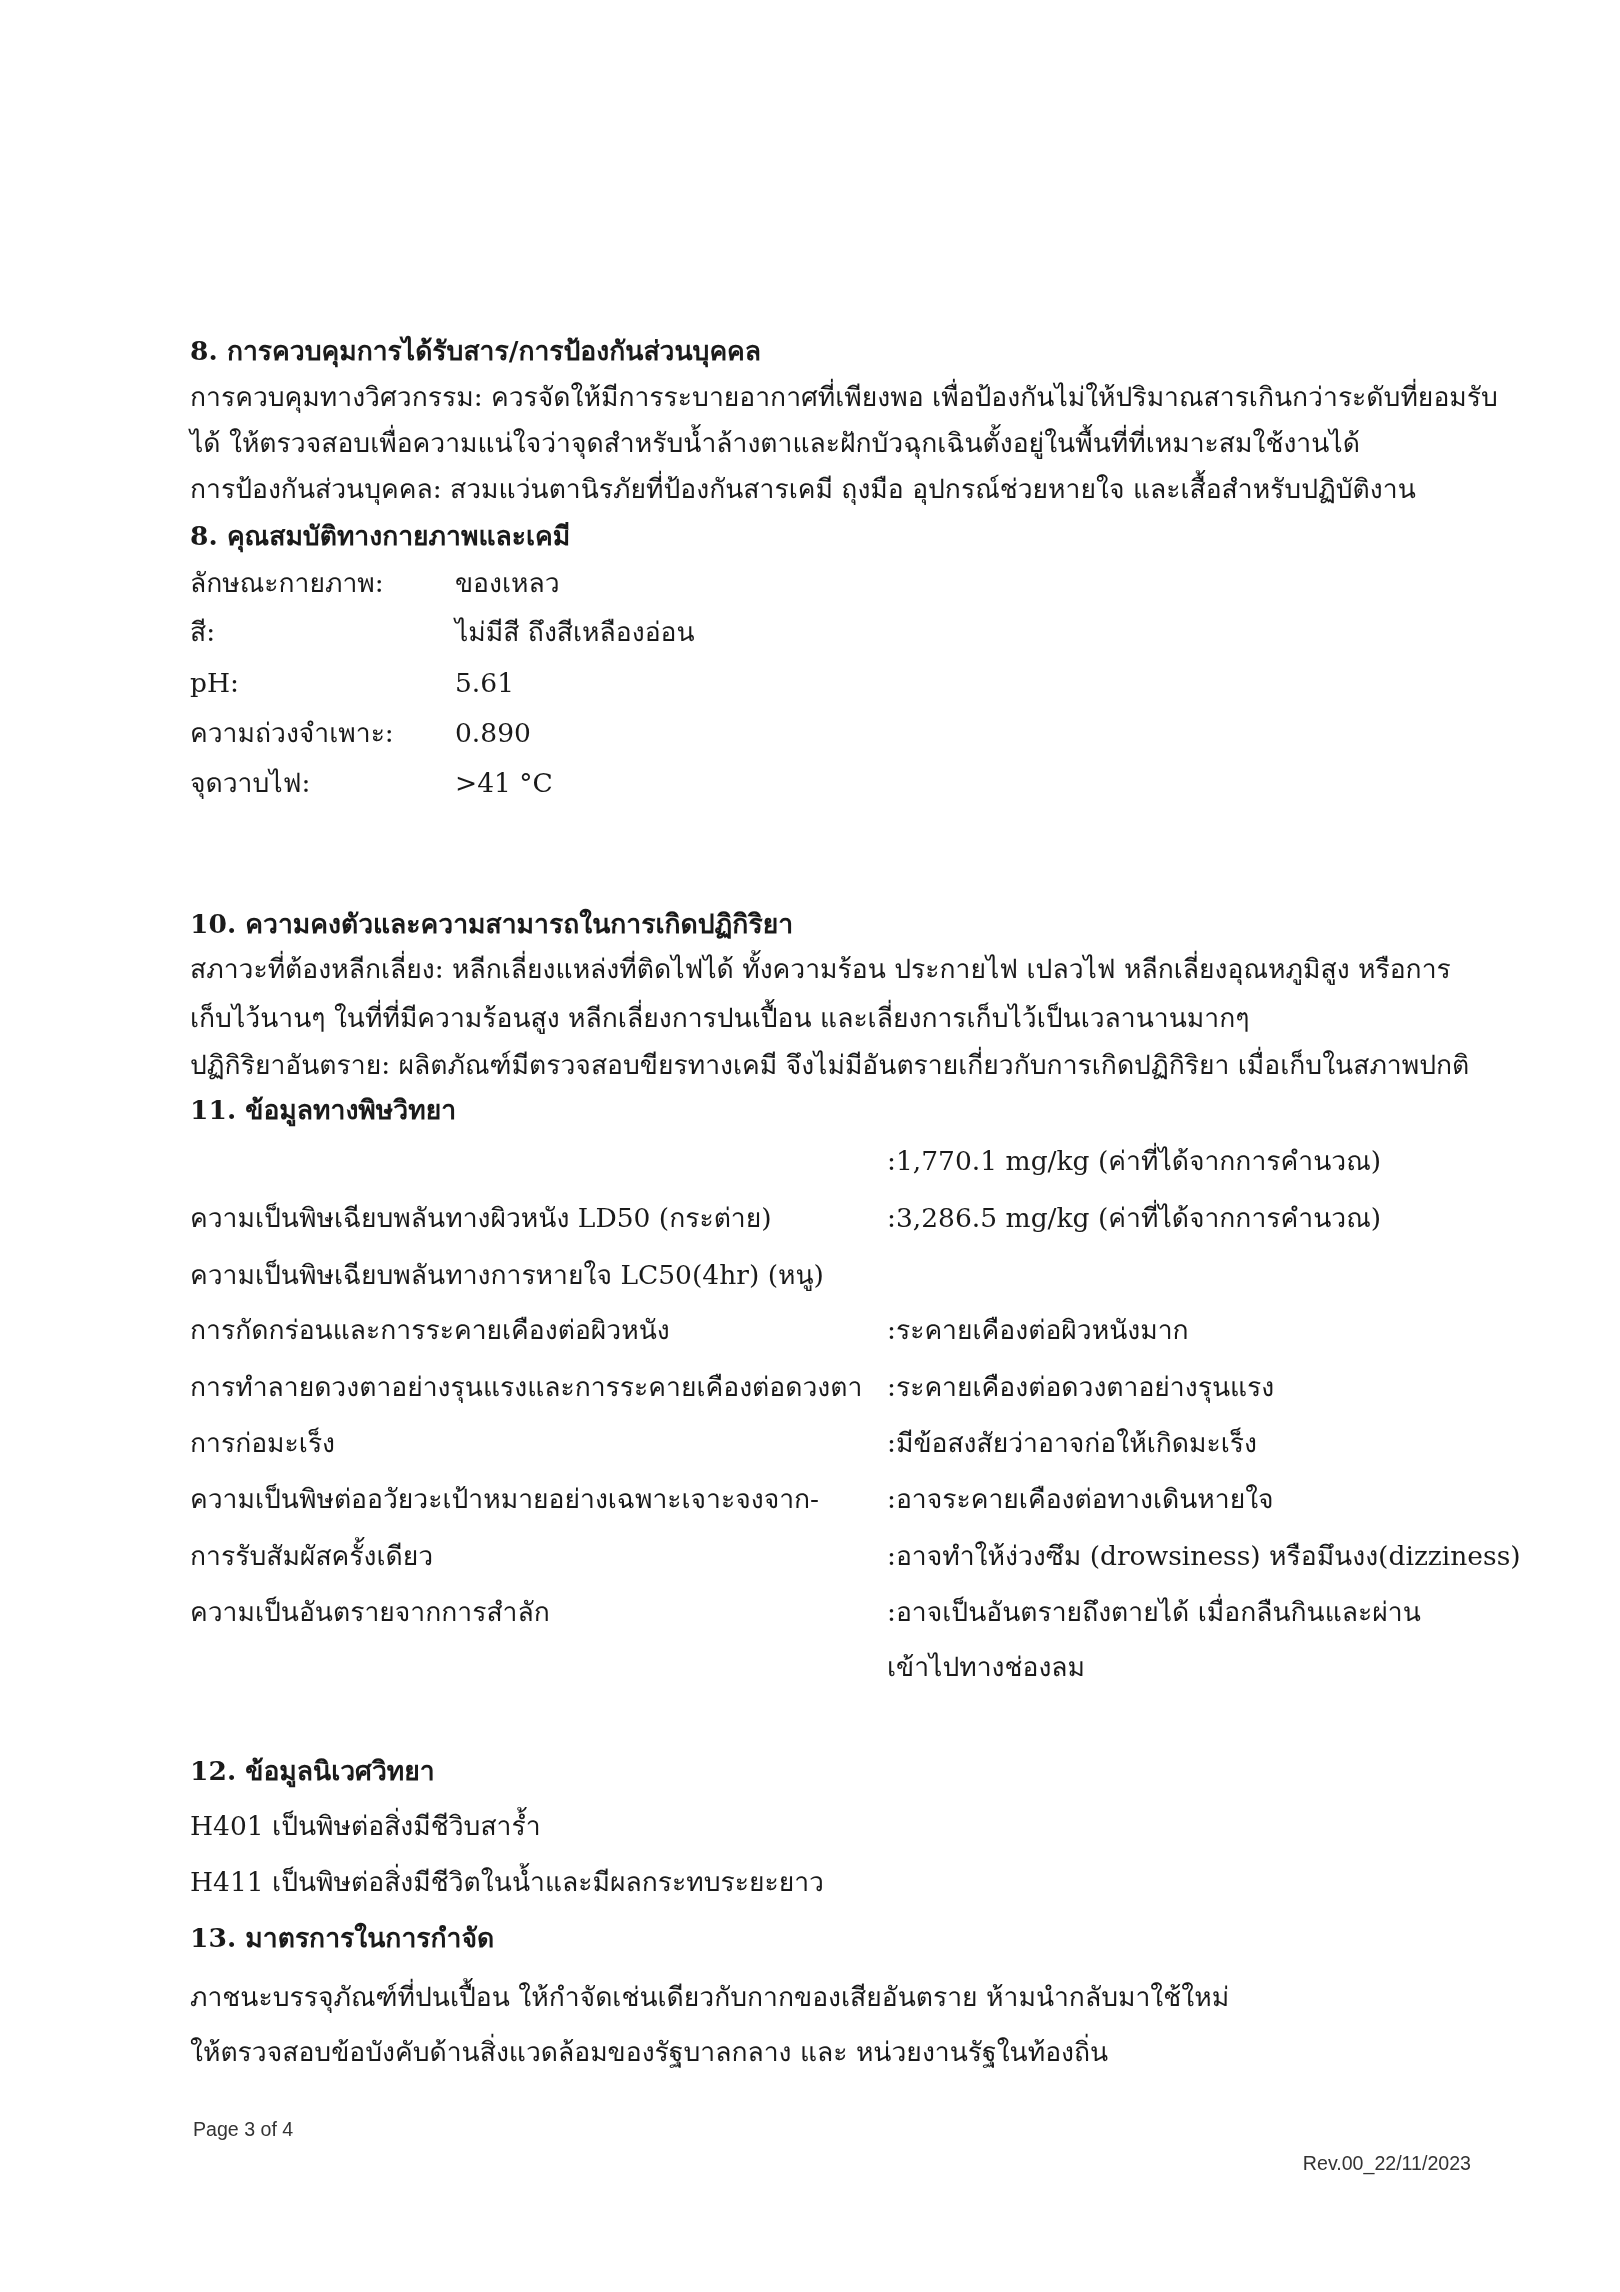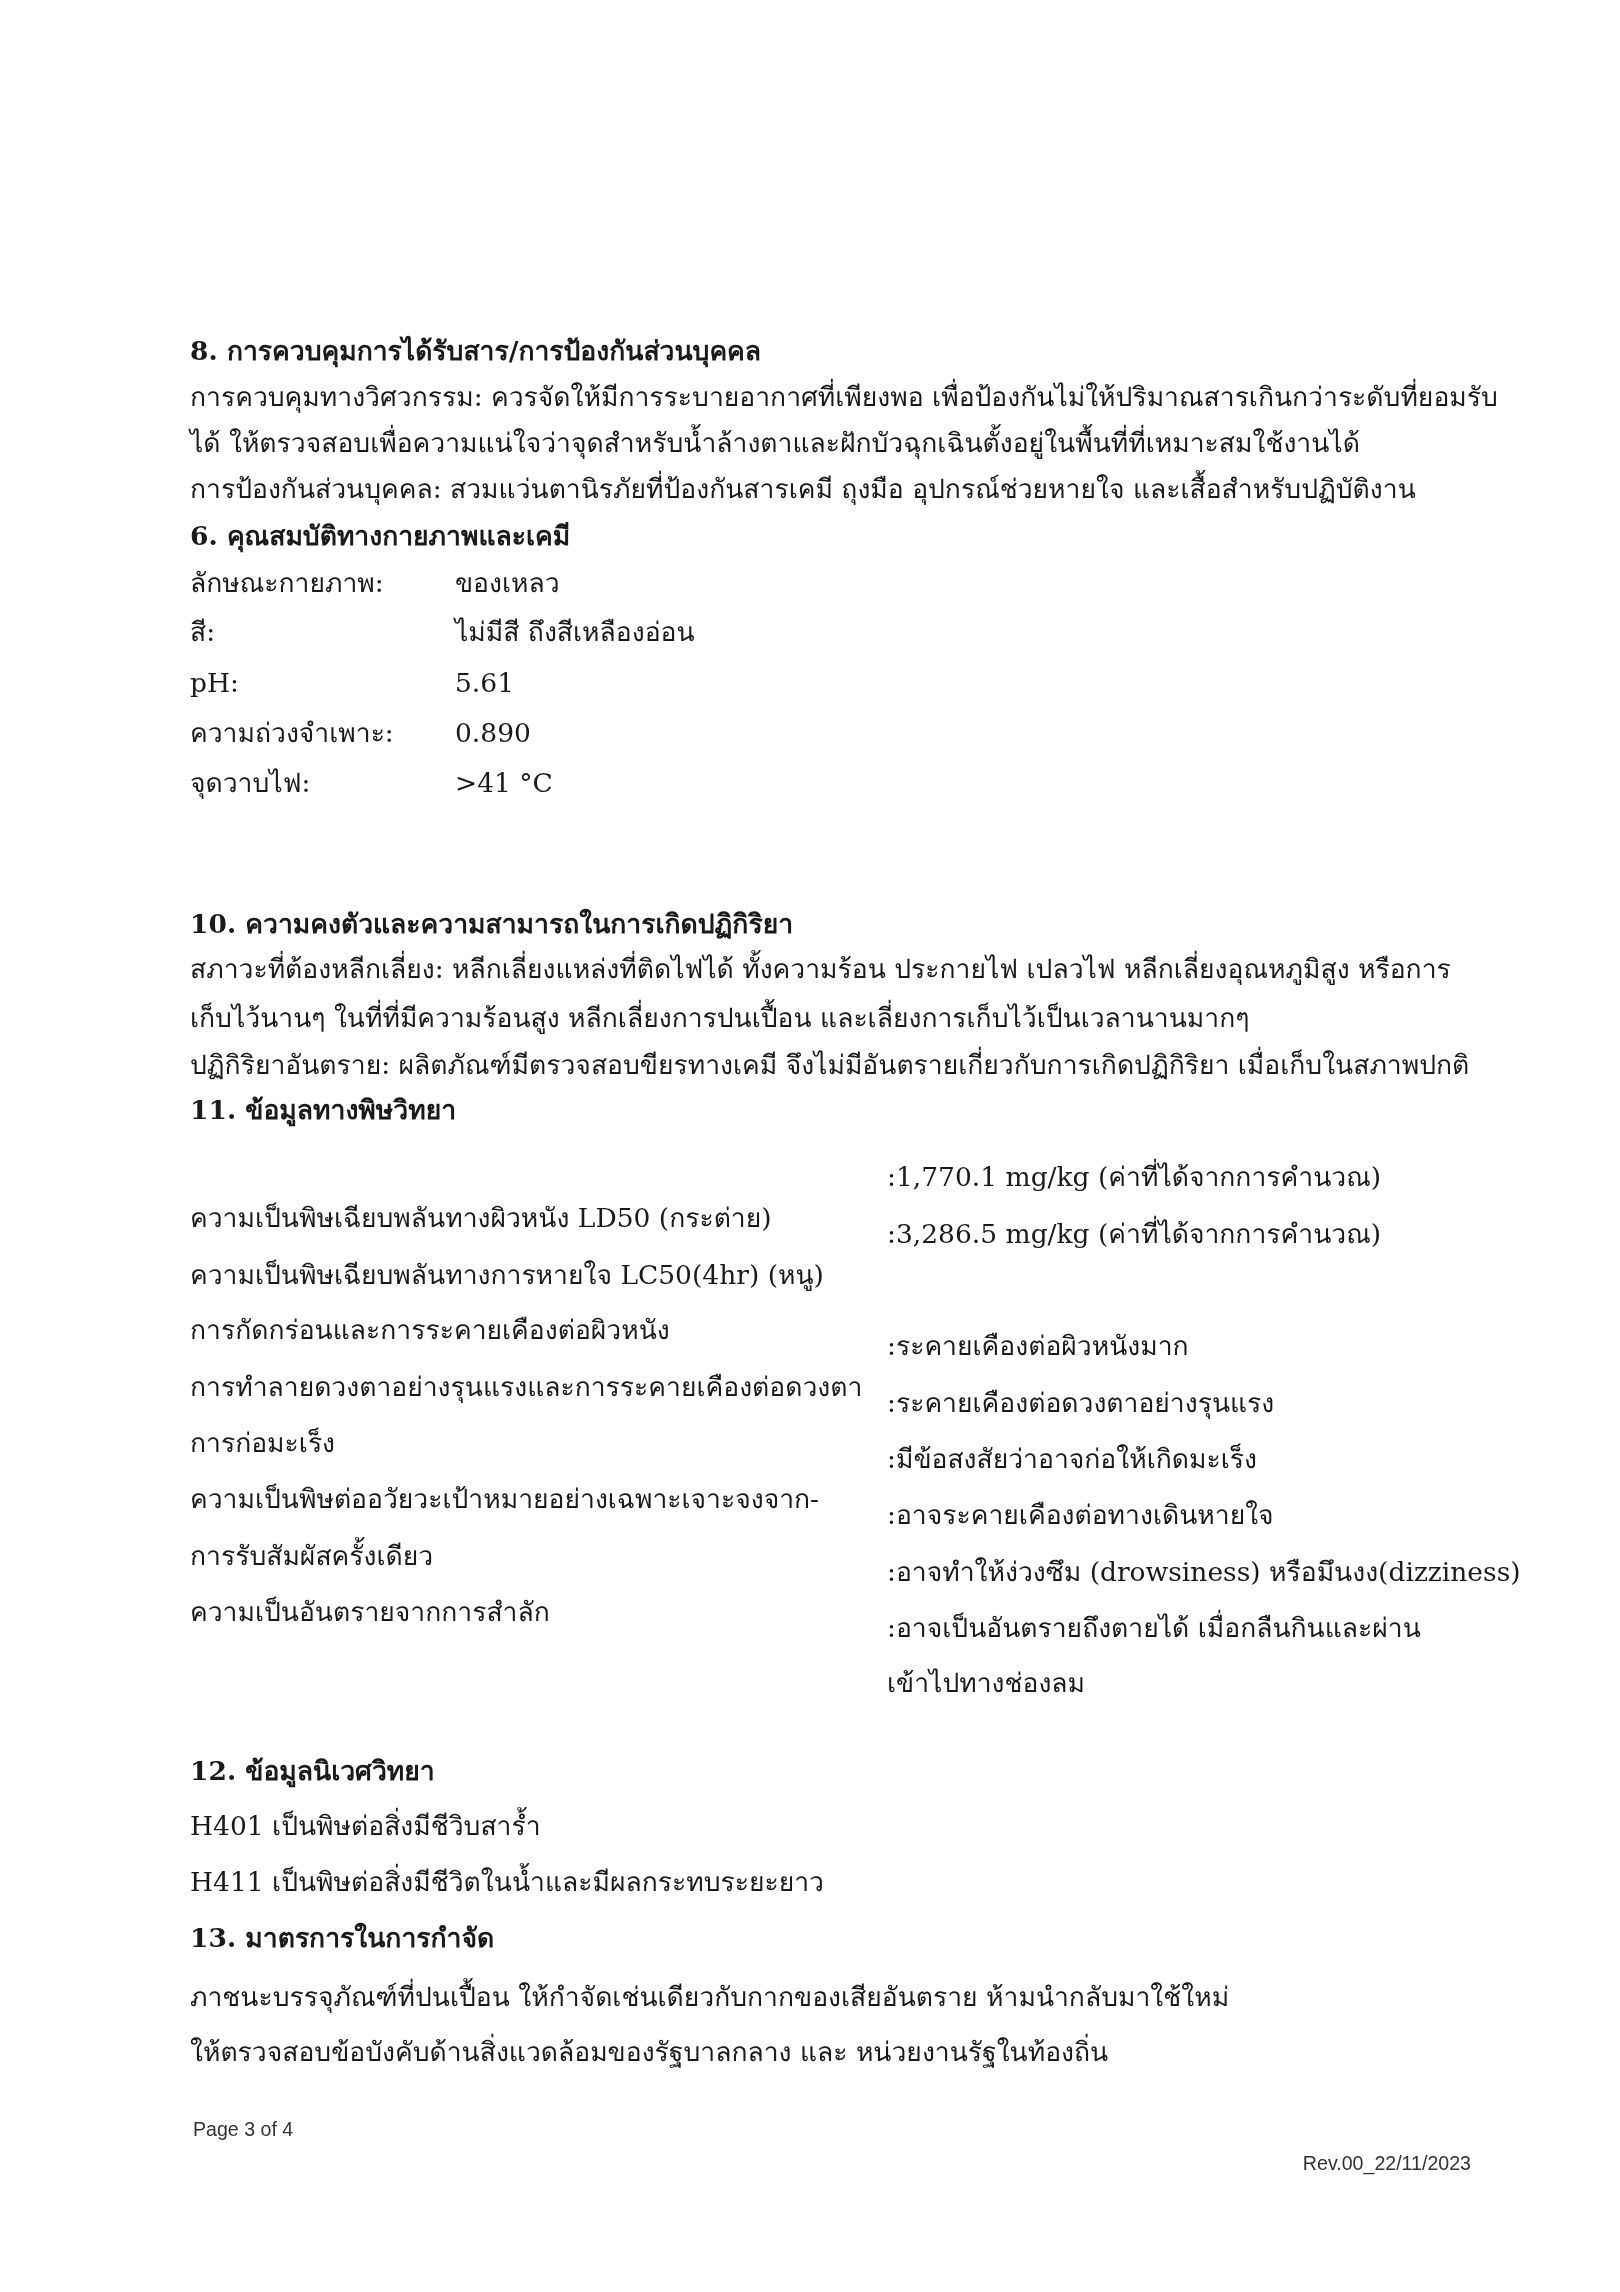--- a/index.html
+++ b/index.html
@@ -3,36 +3,36 @@
 <meta charset="utf-8">
 <style>
   html, body { margin:0; padding:0; background:#ffffff; }
   body { width:1620px; height:2293px; position:relative; overflow:hidden;
          font-family:"DejaVu Serif","Liberation Serif",serif; color:#1a1a1a; }
   .page { position:absolute; left:0; top:0; width:1620px; height:2293px; }
   .line { position:absolute; left:190px; font-size:26.5px; line-height:39px; white-space:nowrap; }
   .h { font-weight:bold; font-size:26.5px; }
   .lbl { position:absolute; left:190px; font-size:26.5px; line-height:39px; white-space:nowrap; }
   .val9 { position:absolute; left:455px; font-size:26.5px; line-height:39px; white-space:nowrap; }
-  .val11 { position:absolute; left:887px; font-size:26.5px; line-height:39px; white-space:nowrap;margin-top:16px; }
+  .val11 { position:absolute; left:887px; font-size:26.5px; line-height:39px; white-space:nowrap; }
   .footer { position:absolute; top:2118px; font-family:"Liberation Sans",sans-serif; font-size:19.6px; color:#333;text-align:right; }
   .footer.left { left:193px; }
   .footer.right { right:149px;margin-top:34px; }
 </style>
 </head>
 <body>
 
 <div class="page">
 
   <div class="line h" style="top:331px">8. การควบคุมการได้รับสาร/การป้องกันส่วนบุคคล</div>
   <div class="line" style="top:377px">การควบคุมทางวิศวกรรม: ควรจัดให้มีการระบายอากาศที่เพียงพอ เพื่อป้องกันไม่ให้ปริมาณสารเกินกว่าระดับที่ยอมรับ</div>
   <div class="line" style="top:469px">การป้องกันส่วนบุคคล:  สวมแว่นตานิรภัยที่ป้องกันสารเคมี ถุงมือ อุปกรณ์ช่วยหายใจ และเสื้อสำหรับปฏิบัติงาน</div>
   <div class="line" style="top:423px">ได้  ให้ตรวจสอบเพื่อความแน่ใจว่าจุดสำหรับน้ำล้างตาและฝักบัวฉุกเฉินตั้งอยู่ในพื้นที่ที่เหมาะสมใช้งานได้</div>
 
-  <div class="line h" style="top:516px">6. คุณสมบัติทางกายภาพและเคมี</div>
+  <div class="line h" style="top:516px">8. คุณสมบัติทางกายภาพและเคมี</div>
   <div class="lbl" style="top:563px">ลักษณะกายภาพ:</div>
   <div class="val9" style="top:563px">ของเหลว</div>
   <div class="lbl" style="top:612px">สี:</div>
   <div class="val9" style="top:612px">ไม่มีสี ถึงสีเหลืองอ่อน</div>
   <div class="lbl" style="top:663px">pH:</div>
   <div class="val9" style="top:663px">5.61</div>
   <div class="lbl" style="top:713px">ความถ่วงจำเพาะ:</div>
   <div class="val9" style="top:713px">0.890</div>
   <div class="lbl" style="top:763px">จุดวาบไฟ:</div>
   <div class="val9" style="top:763px">&gt;41 °C</div>

